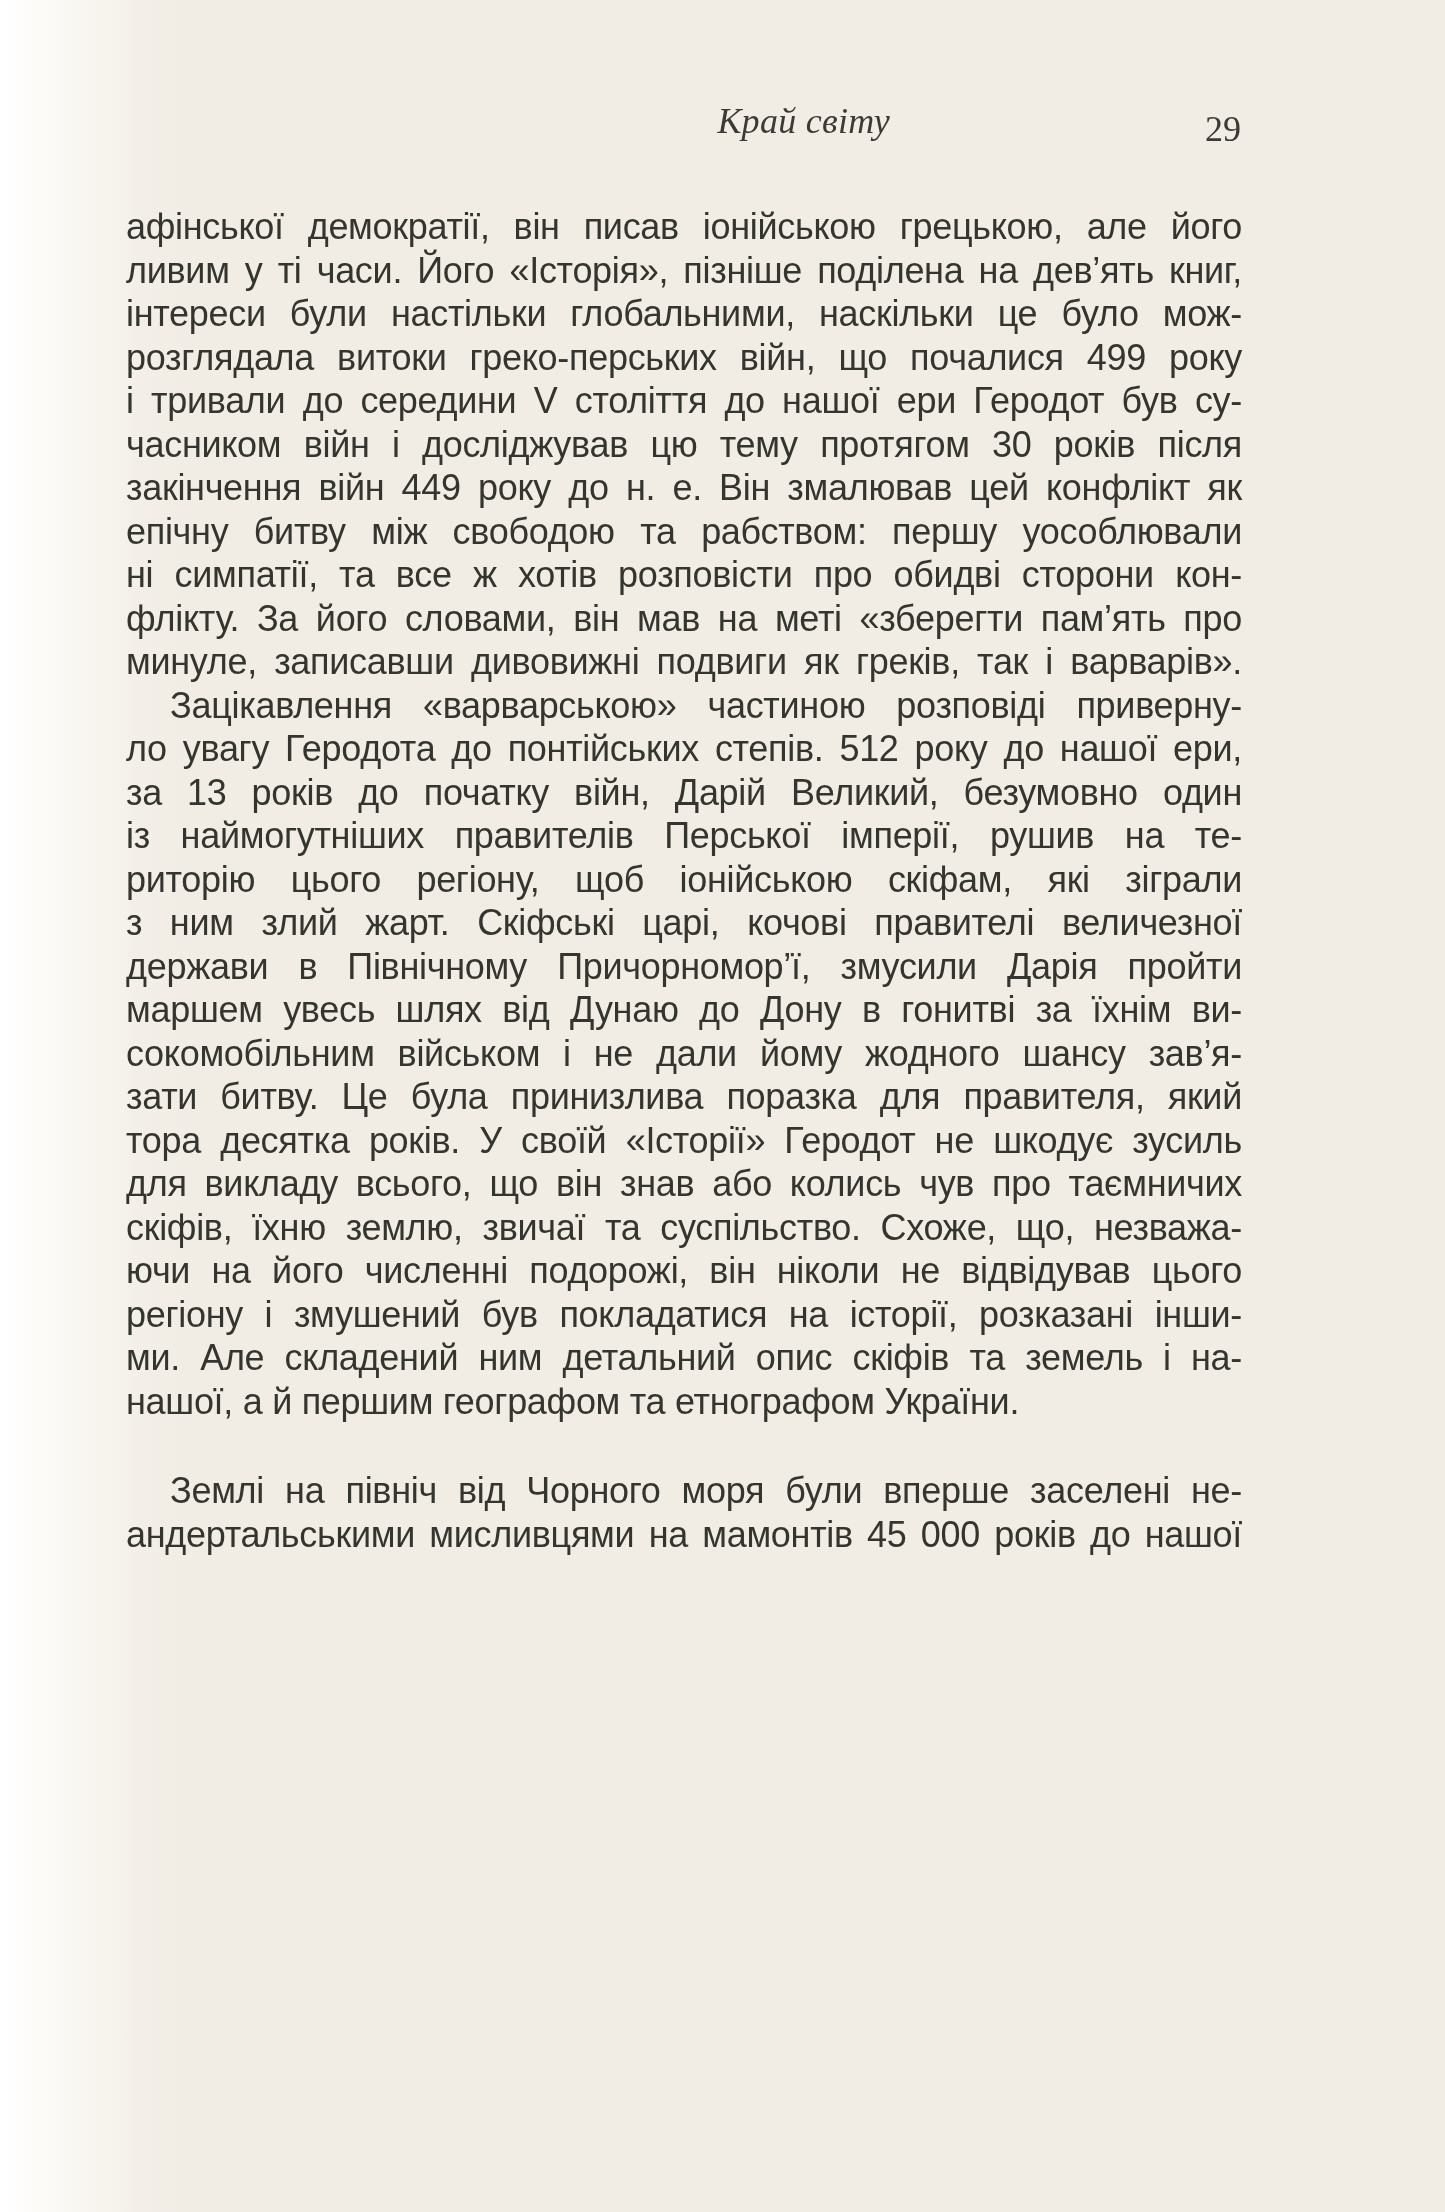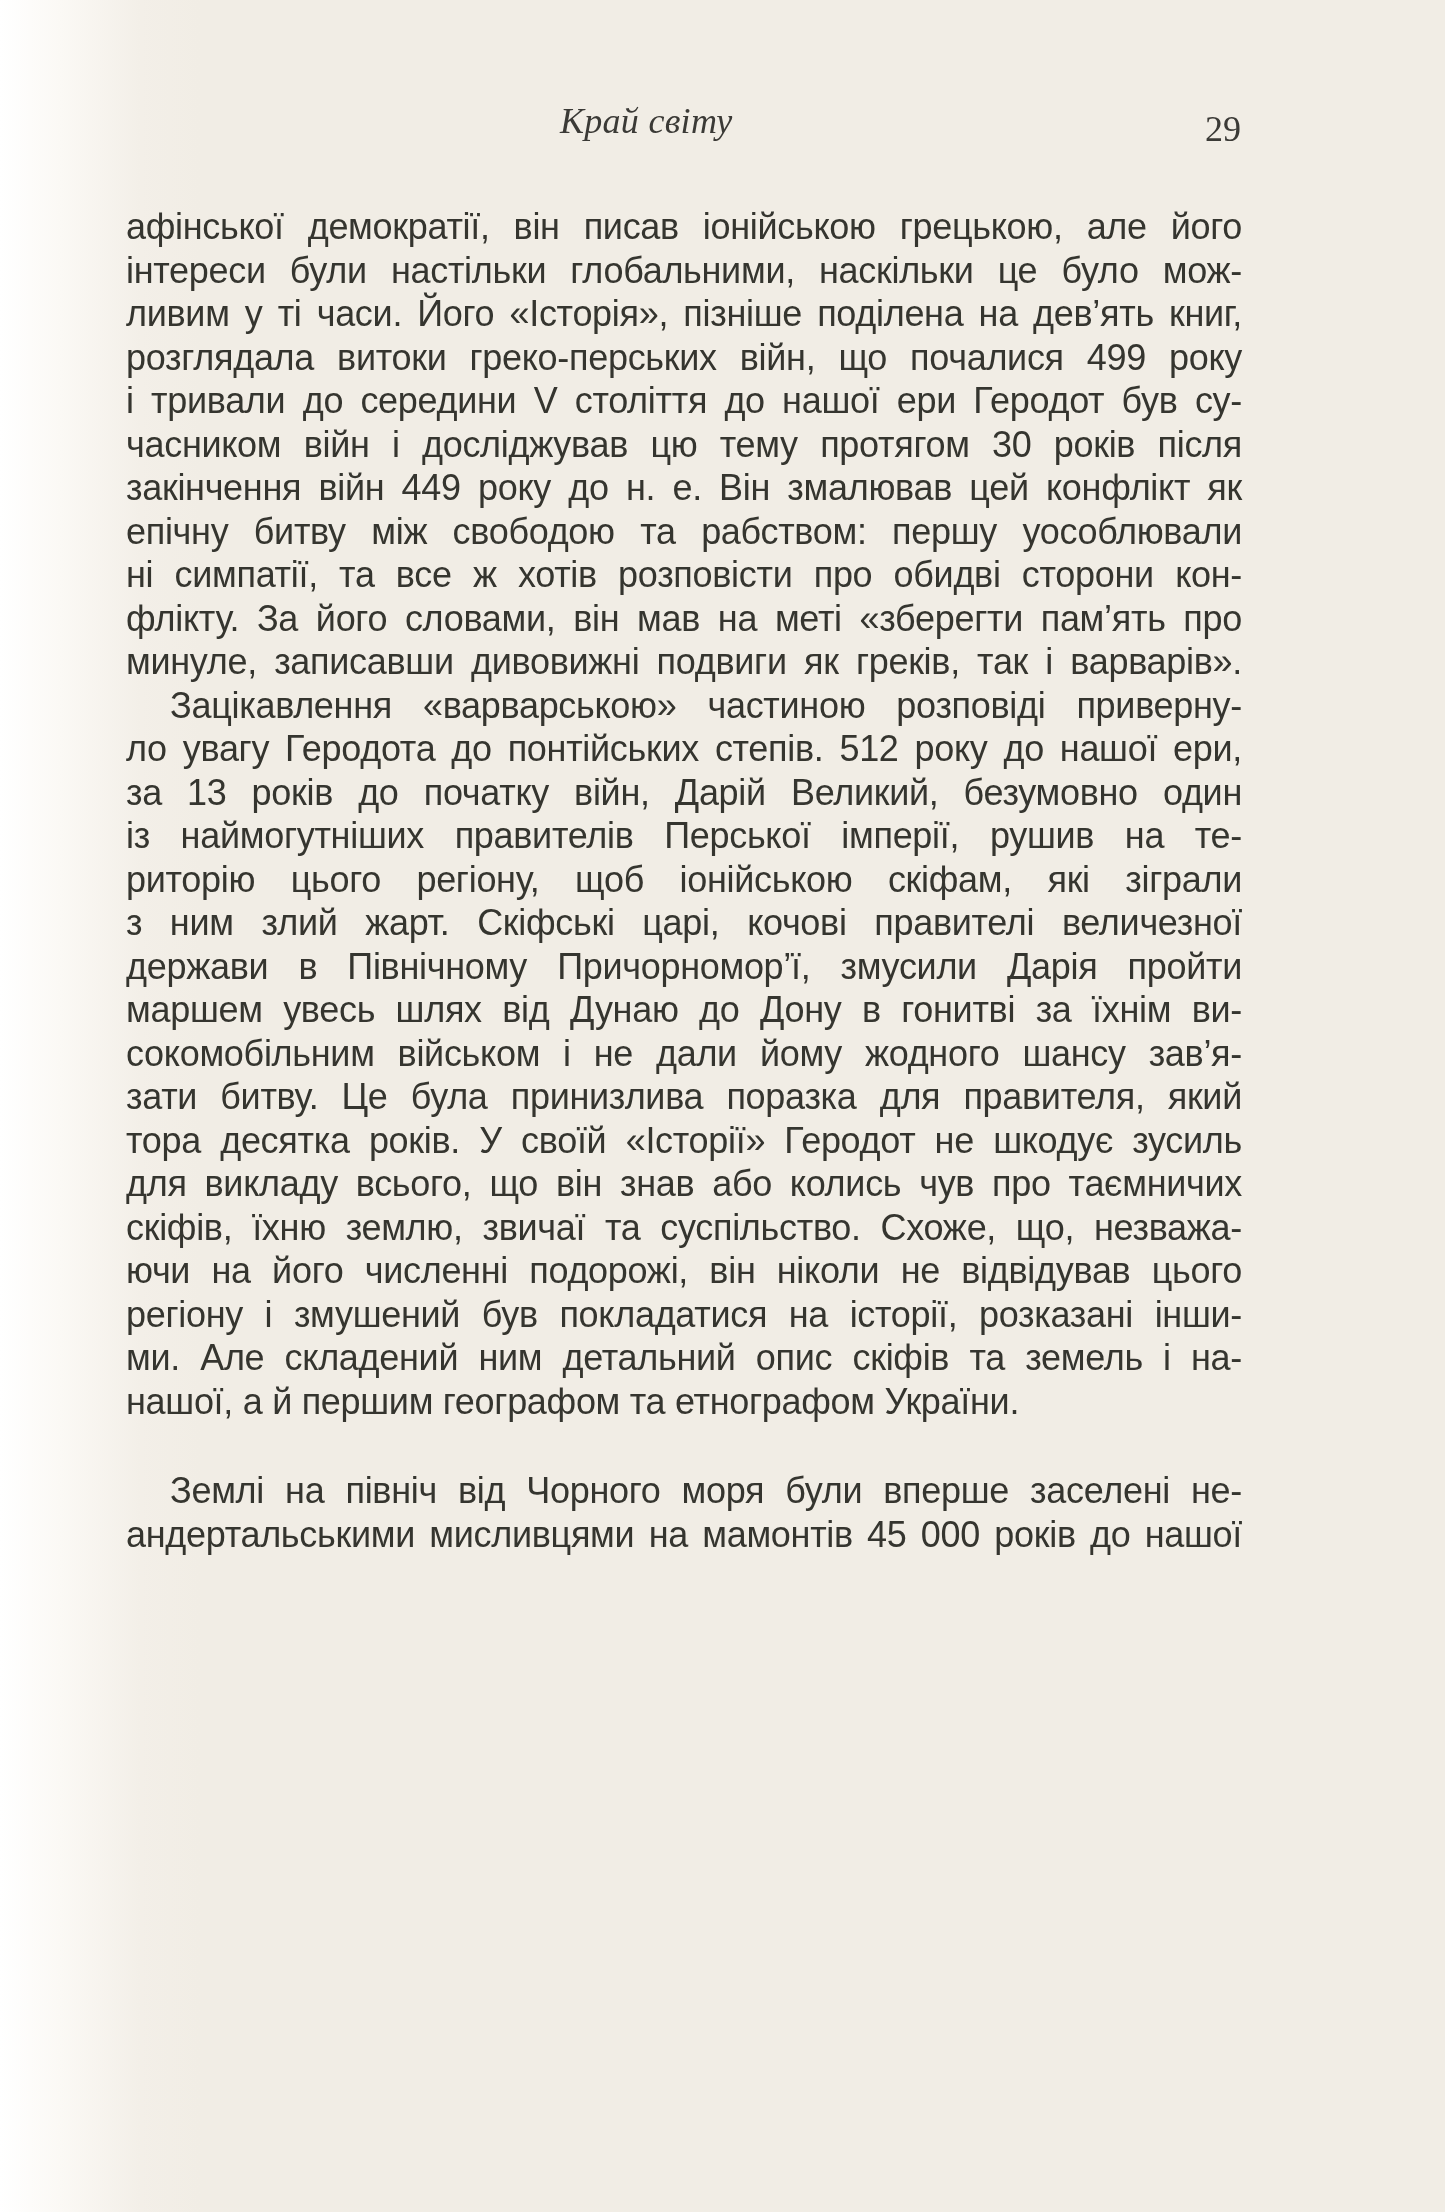--- a/index.html
+++ b/index.html
@@ -26,21 +26,21 @@
       top: 100px;
       left: 0;
       width: 1445px;
       height: 60px;
     }
     .running-title {
       position: absolute;
       left: 560px;
       top: 0;
       width: 330px;
-      text-align: left;
+      text-align: right;
       font-family: "Liberation Serif", "DejaVu Serif", serif;
       font-style: italic;
       font-size: 36px;
       color: #3b3a36;
       letter-spacing: 0.3px;
     }
     .page-number {
       position: absolute;
       left: 1205px;
       top: 8px;
@@ -83,22 +83,22 @@
 
   <div class="running-header">
     <span class="running-title">Край світу</span>
     <span class="page-number">29</span>
   </div>
 
   <div class="body-text">
 
     <div class="paragraph">
       <span class="line">афінської демократії, він писав іонійською грецькою, але його</span>
+      <span class="line">ливим у ті часи. Його «Історія», пізніше поділена на дев’ять книг,</span>
       <span class="line">інтереси були настільки глобальними, наскільки це було мож-</span>
-      <span class="line">ливим у ті часи. Його «Історія», пізніше поділена на дев’ять книг,</span>
       <span class="line">розглядала витоки греко-перських війн, що почалися 499 року</span>
       <span class="line">і тривали до середини V століття до нашої ери Геродот був су-</span>
       <span class="line">часником війн і досліджував цю тему протягом 30 років після</span>
       <span class="line">закінчення війн 449 року до н. е. Він змалював цей конфлікт як</span>
       <span class="line">епічну битву між свободою та рабством: першу уособлювали</span>
       <span class="line">ні симпатії, та все ж хотів розповісти про обидві сторони кон-</span>
       <span class="line">флікту. За його словами, він мав на меті «зберегти пам’ять про</span>
       <span class="line">минуле, записавши дивовижні подвиги як греків, так і варварів».</span>
     </div>
 

